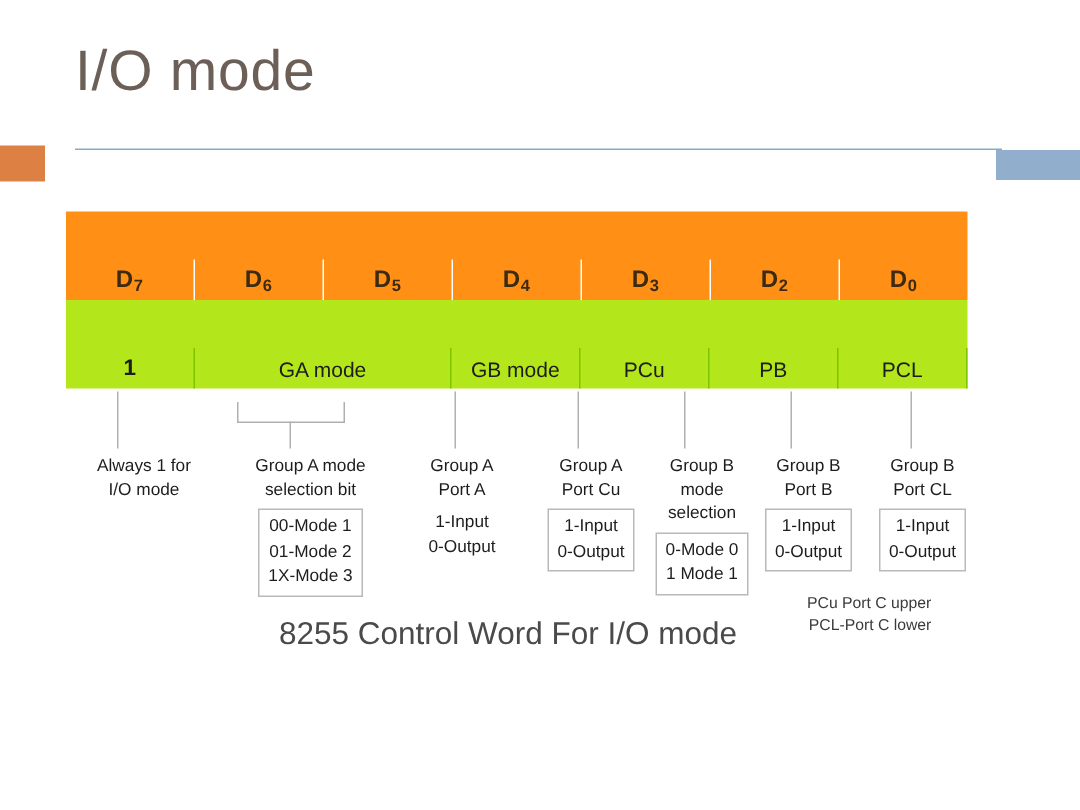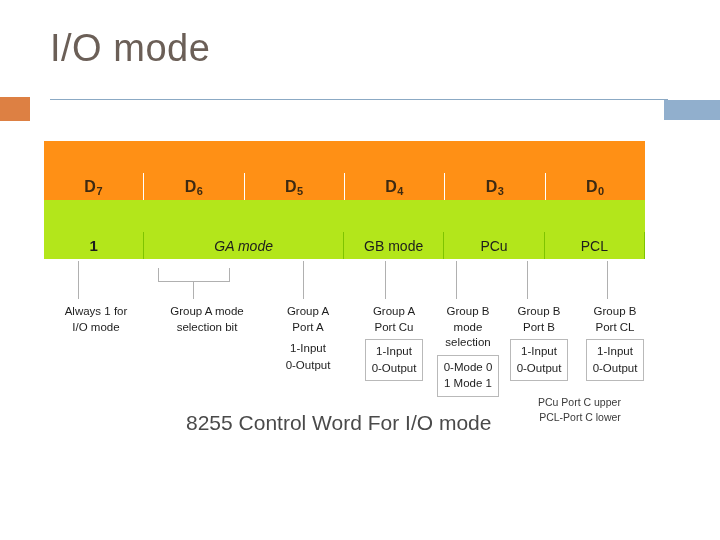--- a/index.html
+++ b/index.html
@@ -102,21 +102,21 @@
   .field-label {
     font-size: 14px;
     color: #1d1d1d;
     white-space: nowrap;
   }
   .field-label.bold {
     font-weight: bold;
     font-size: 15px;
   }
   
-  .cw-cell.span2 { flex: 2 2 0; font-style: italic; }
+  .cw-cell.span2 { flex: 2 2 0; }
 
   
   .leader {
     position: absolute;
     width: 1px;
     background: #b0b0b0;
   }
   .bracket {
     position: absolute;
     border: 1px solid #b0b0b0;
@@ -189,36 +189,42 @@
     <div class="cw-cell">
       <span class="bit-label"><span>D</span><sub>5</sub></span>
     </div>
     <div class="cw-cell">
       <span class="bit-label"><span>D</span><sub>4</sub></span>
     </div>
     <div class="cw-cell">
       <span class="bit-label"><span>D</span><sub>3</sub></span>
     </div>
     <div class="cw-cell">
+      <span class="bit-label"><span>D</span><sub>2</sub></span>
+    </div>
+    <div class="cw-cell">
       <span class="bit-label"><span>D</span><sub>0</sub></span>
     </div>
   </div>
 
   <div class="cw-row fields">
     <div class="cw-cell">
       <span class="field-label bold">1</span>
     </div>
     <div class="cw-cell span2">
       <span class="field-label">GA  mode</span>
     </div>
     <div class="cw-cell">
       <span class="field-label">GB mode</span>
     </div>
     <div class="cw-cell">
       <span class="field-label">PCu</span>
+    </div>
+    <div class="cw-cell">
+      <span class="field-label">PB</span>
     </div>
     <div class="cw-cell">
       <span class="field-label">PCL</span>
     </div>
   </div>
 </div>
 
 <div class="leader" style="left:78px;  top:261px; height:38px;"></div>
 <div class="bracket" style="left:158px; top:268px; width:70px; height:13px;"></div>
 <div class="leader" style="left:193px; top:281px; height:18px;"></div>
@@ -229,20 +235,23 @@
 <div class="leader" style="left:607px; top:261px; height:38px;"></div>
 
 <div class="anno" style="left:40px; top:304px; width:112px;">
   <div class="cap">Always 1 for
 I/O mode</div>
 </div>
 
 <div class="anno" style="left:152px; top:304px; width:110px;">
   <div class="cap">Group A mode
 selection bit</div>
+  <div class="anno-box">00-Mode 1
+01-Mode 2
+1X-Mode 3</div>
 </div>
 
 <div class="anno" style="left:277px; top:304px; width:62px;">
   <div class="cap">Group A
 Port A</div>
   <div class="anno-plain">1-Input
 0-Output</div>
 </div>
 
 <div class="anno" style="left:361px; top:304px; width:66px;">

